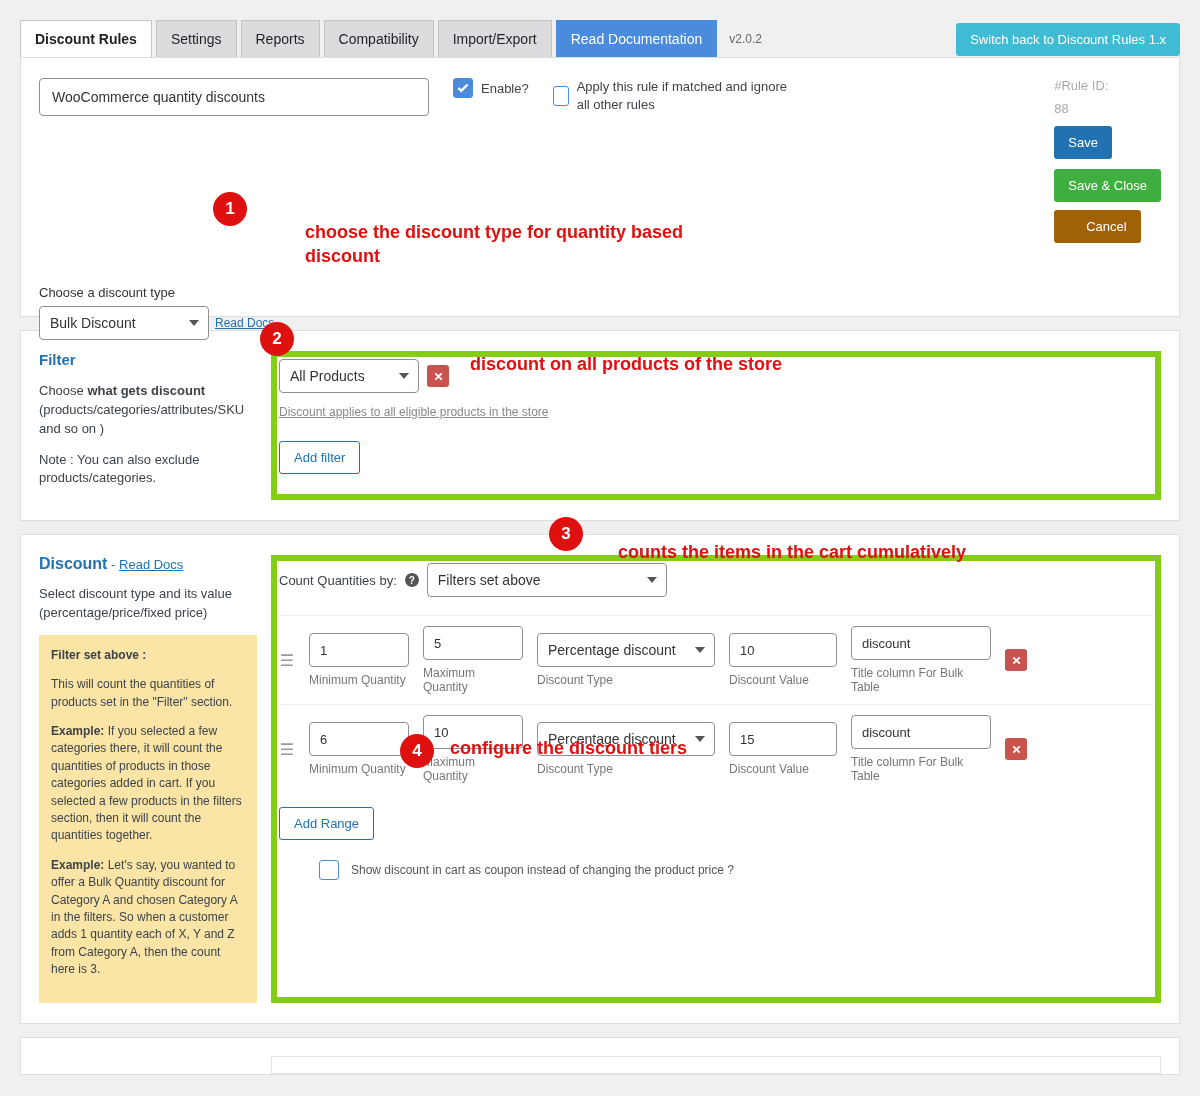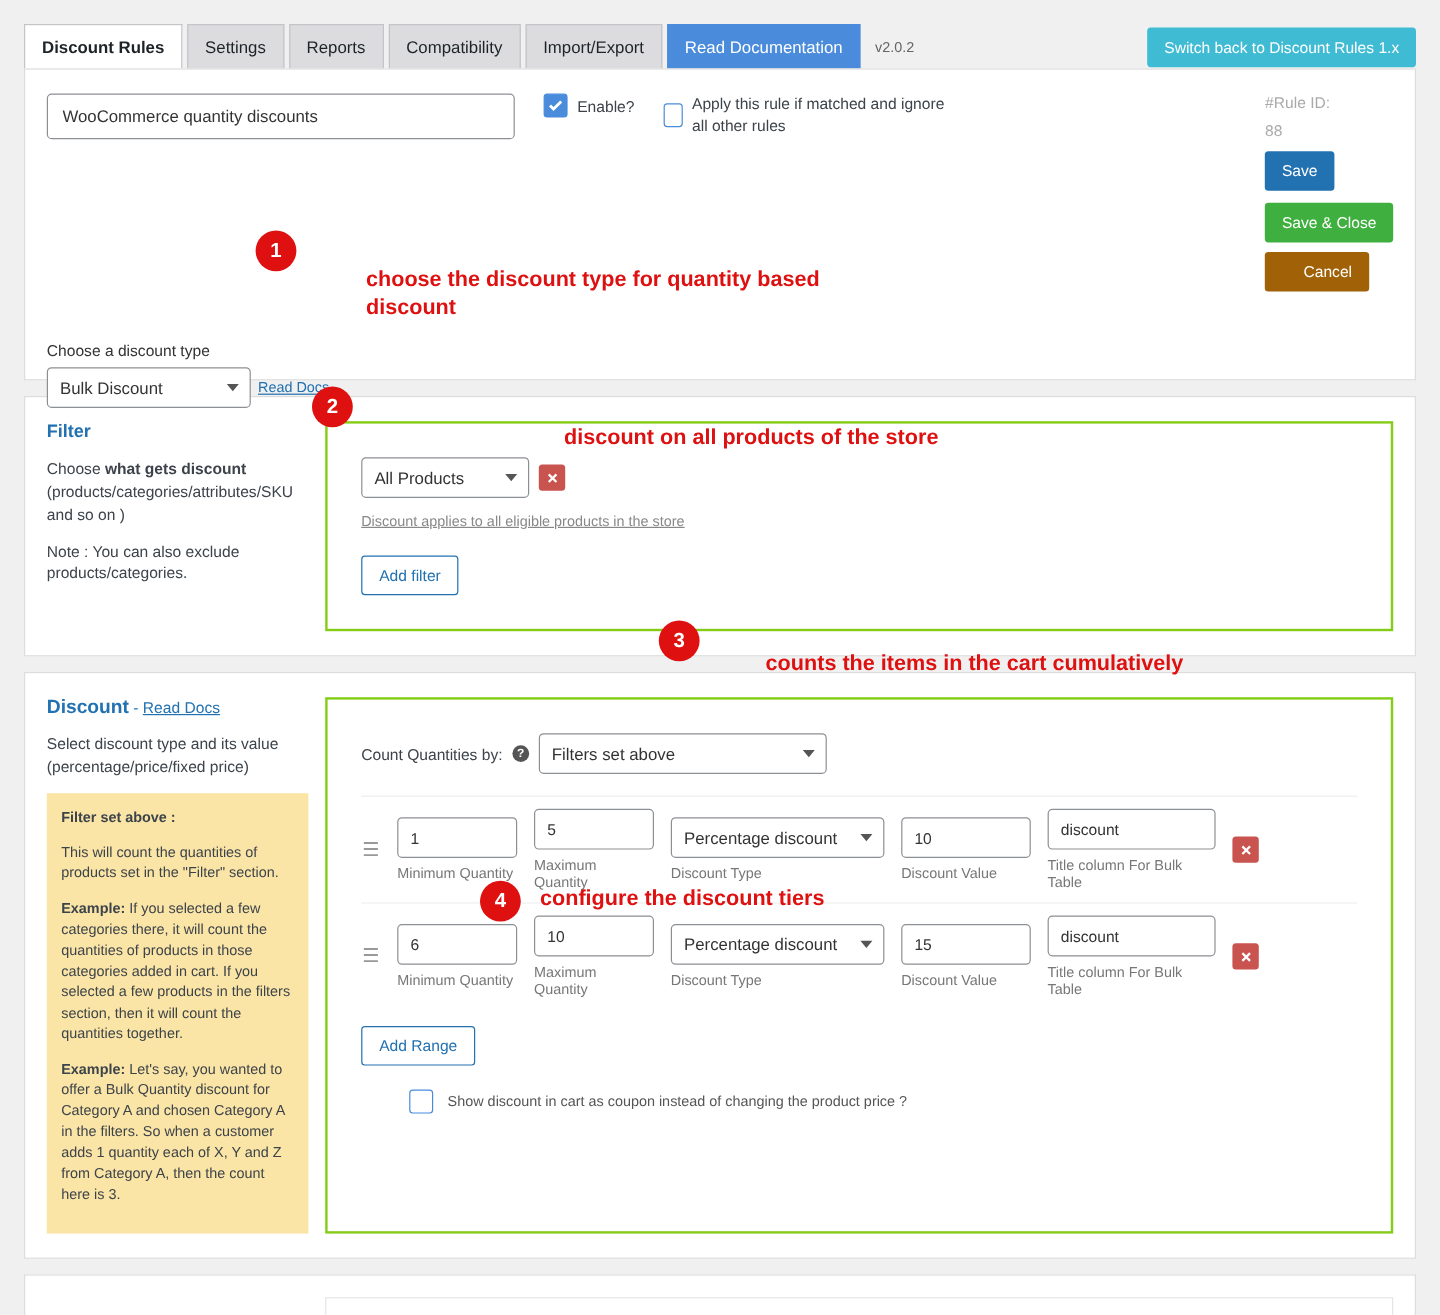--- a/index.html
+++ b/index.html
@@ -32,32 +32,32 @@
   .read-docs { color: #2271b1; text-decoration: underline; font-size: 12px; margin-left: 6px; cursor: pointer; }
   .redtxt { color: #de1010; font-weight: 700; font-size: 18px; }
   .annot-1 { position: absolute; left: 285px; top: 200px; width: 430px; line-height: 1.35; }
   .panel2, .panel3 { display: flex; gap: 14px; }
   .leftcol { width: 218px; flex: 0 0 218px; }
   .leftcol h3 { color: #2271b1; font-size: 15px; font-weight: 600; margin-bottom: 14px; }
   .leftcol p { font-size: 13px; color: #3c434a; line-height: 1.45; margin-bottom: 12px; }
   .yellowbox { background: #fbe5a6; padding: 12px; font-size: 12px; line-height: 1.55; color: #3c434a; }
   .yellowbox p { margin-bottom: 12px; font-size: 12px; }
   .yellowbox strong { font-weight: 700; }
-  .rightcol { flex: 1; border: 2px solid #84cc16; padding: 28px; position: relative; }
+  .rightcol { flex: 1; border: 6px solid #84cc16; padding: 2px; position: relative; }
   .filter-row { display: flex; align-items: center; gap: 8px; }
   .remove-btn { width: 22px; height: 22px; background: #c9534e; border-radius: 3px; color: #fff; display: inline-flex; align-items: center; justify-content: center; cursor: pointer; font-size: 12px; }
   .hint { color: #888; font-size: 12px; margin-top: 12px; text-decoration: underline; }
   .add-btn { margin-top: 22px; border: 1px solid #2271b1; background: #fff; color: #2271b1; padding: 8px 14px; border-radius: 3px; cursor: pointer; font-size: 13px; }
   .badge { position: absolute; width: 34px; height: 34px; background: #de1010; border-radius: 50%; color: #fff; font-weight: 700; font-size: 17px; display: flex; align-items: center; justify-content: center; }
   #b1 { left: 193px; top: 172px; }
   #b2 { left: 240px; top: 302px; }
   #b3 { left: 529px; top: 497px; }
   #b4 { left: 380px; top: 714px; }
   .annot-2 { position: absolute; left: 450px; top: 334px; }
-  .annot-3 { position: absolute; left: 618px; top: 522px; }
+  .annot-3 { position: absolute; left: 598px; top: 522px; }
   .annot-4 { position: absolute; left: 430px; top: 718px; }
   .count-row { display: flex; align-items: center; gap: 8px; margin-bottom: 18px; }
   .info-icon { width: 14px; height: 14px; background: #555; border-radius: 50%; color: #fff; font-size: 10px; display: inline-flex; align-items: center; justify-content: center; font-weight: 700; }
   .range-row { display: flex; align-items: center; gap: 14px; padding: 10px 0; border-top: 1px solid #eee; }
   .range-row:first-of-type { border-top: none; }
   .drag { color: #999; cursor: grab; font-size: 16px; width: 16px; text-align: center; }
   .rcol { display: flex; flex-direction: column; gap: 6px; }
   .rcol input, .rcol .select-box { width: 100%; }
   .col-min { width: 100px; } .col-max { width: 100px; } .col-type { width: 178px; } .col-val { width: 108px; } .col-title { width: 140px; }
   .rcol label { font-size: 12px; color: #777; }

